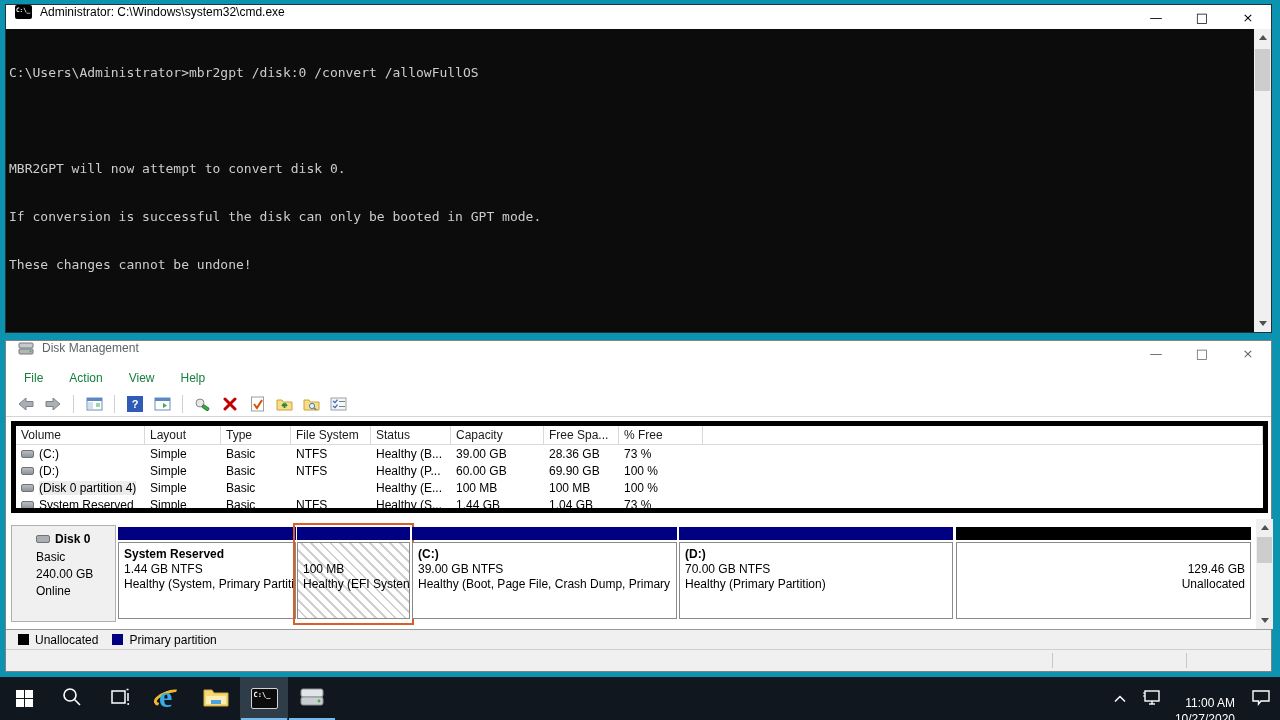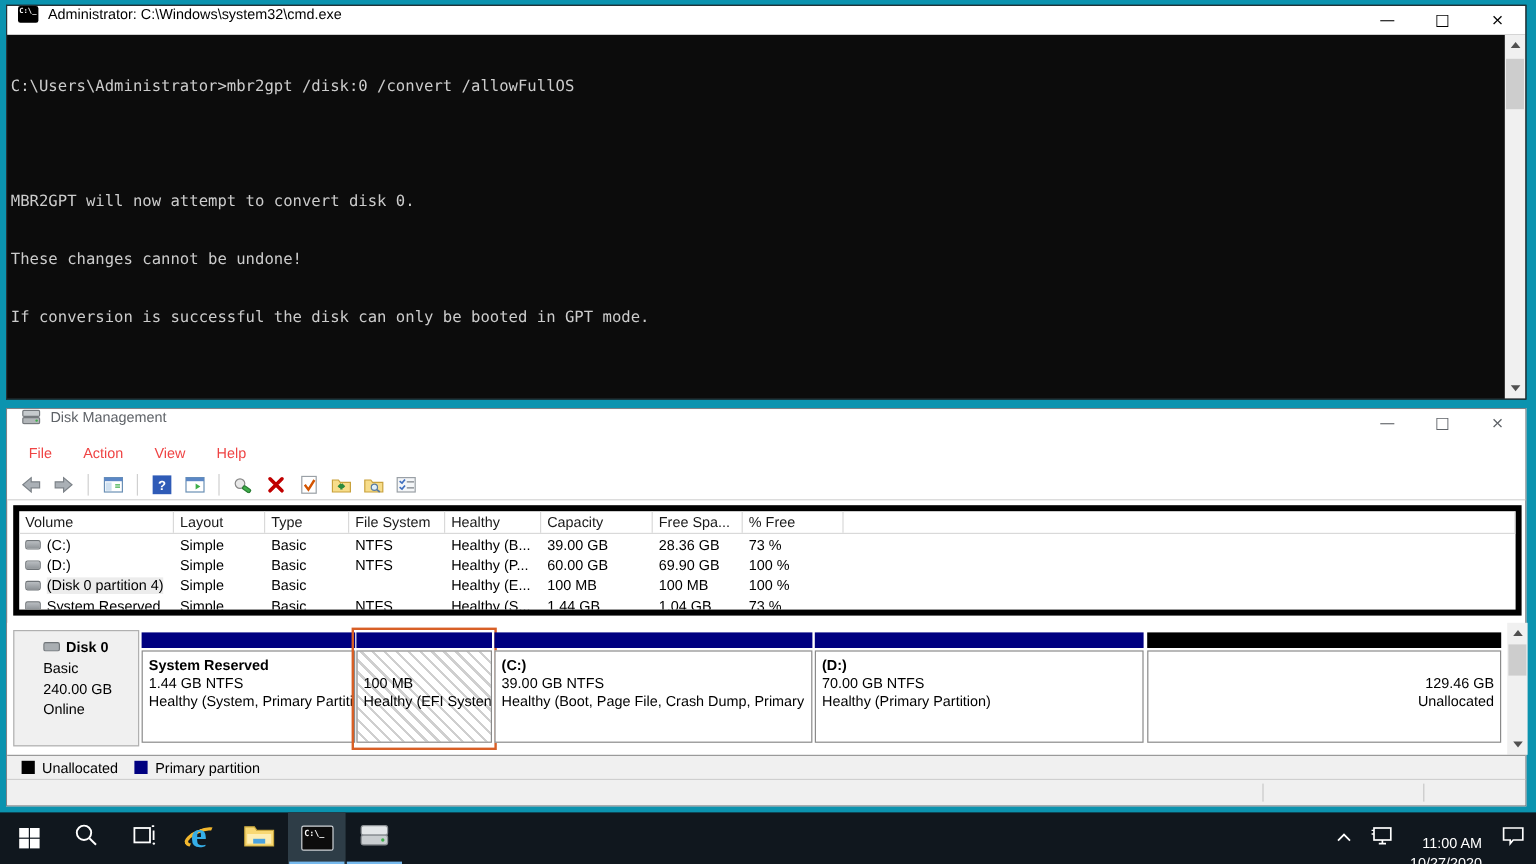--- a/index.html
+++ b/index.html
@@ -24,21 +24,21 @@
   .tri-down { width:0; height:0; border-left:4px solid transparent; border-right:4px solid transparent; border-top:5px solid #505050; }
   .sb-thumb { position:absolute; left:1px; width:15px; background:#cdcdcd; }
   .cmd-thumb { top:20px; height:42px; }
 
   
   .dm-window { position:absolute; left:5px; top:340px; width:1267px; height:332px; background:#ffffff; border:1px solid #7e8287; }
   .dm-title-text { margin-left:8px; font-size:12px; color:#5f6368; }
   .dm-win-btn { color:#5f6368; }
   .dm-app-icon, .row-disk-icon { display:inline-block; }
   .menubar { height:26px; background:#fff; display:flex; align-items:center; padding-left:18px; }
-  .menu-item { font-size:12px; color:#ef4444; margin-right:26px; }
+  .menu-item { font-size:12px; color:#15803d; margin-right:26px; }
   .toolbar { height:26px; background:#fff; border-bottom:1px solid #d4d4d4; display:flex; align-items:center; padding-left:10px; gap:7px; }
   .tb-sep { width:1px; height:18px; background:#d0d0d0; margin:0 3px; }
   .tbtn { width:20px; height:20px; display:flex; align-items:center; justify-content:center; }
 
   .volume-panel { position:absolute; left:5px; top:80px; width:1257px; height:92px; background:#fff; border:5px solid #000000; overflow:hidden; }
   .vhead { display:grid; grid-template-columns:129px 76px 70px 80px 80px 93px 75px 84px 1fr; height:19px; border-bottom:1px solid #d9d9d9; }
   .vhead > div { font-size:12px; color:#1a1a1a; padding:2px 0 0 5px; border-right:1px solid #d9d9d9; overflow:hidden; white-space:nowrap; }
   .vrow { display:grid; grid-template-columns:129px 76px 70px 80px 80px 93px 75px 84px 1fr; height:17px; align-items:center; }
   .vrow > div { font-size:12px; color:#000; padding-left:5px; overflow:hidden; white-space:nowrap; }
   .vcell-name { display:flex; align-items:center; gap:5px; }
@@ -92,22 +92,22 @@
       <span class="win-btn">—</span>
       <span class="win-btn">□</span>
       <span class="win-btn">×</span>
     </span>
   </div>
   <div class="cmd-body">
     <div class="cmd-text">
       <div class="cline">C:\Users\Administrator&gt;mbr2gpt /disk:0 /convert /allowFullOS</div>
       <div class="cline"></div>
       <div class="cline">MBR2GPT will now attempt to convert disk 0.</div>
+      <div class="cline">If conversion is successful the disk can only be booted in GPT mode.</div>
       <div class="cline">These changes cannot be undone!</div>
-      <div class="cline">If conversion is successful the disk can only be booted in GPT mode.</div>
       <div class="cline"></div>
       <div class="cline">MBR2GPT: Attempting to convert disk 0</div>
       <div class="cline">MBR2GPT: Retrieving layout of disk</div>
       <div class="cline">MBR2GPT: Validating layout, disk sector size is: 512 bytes</div>
       <div class="cline"><span>MBR2GPT: </span><span class="ann-box">Trying to shrink the system partition</span></div>
       <div class="cline">MBR2GPT: Creating the EFI system partition</div>
       <div class="cline">MBR2GPT: Installing the new boot files</div>
       <div class="cline">MBR2GPT: Performing the layout conversion</div>
       <div class="cline">MBR2GPT: Migrating default boot entry</div>
       
@@ -225,21 +225,21 @@
         </svg>
       </span>
   </div>
 
   <div class="volume-panel">
     <div class="vhead">
       <div>Volume</div>
       <div>Layout</div>
       <div>Type</div>
       <div>File System</div>
-      <div>Healthy</div>
+      <div>Status</div>
       <div>Capacity</div>
       <div>Free Spa...</div>
       <div>% Free</div>
       <div></div>
     </div>
     <div class="vrow">
       <div class="vcell-name">
           <span class="mini-drive"></span>
           <span>(C:)</span>
         </div>

